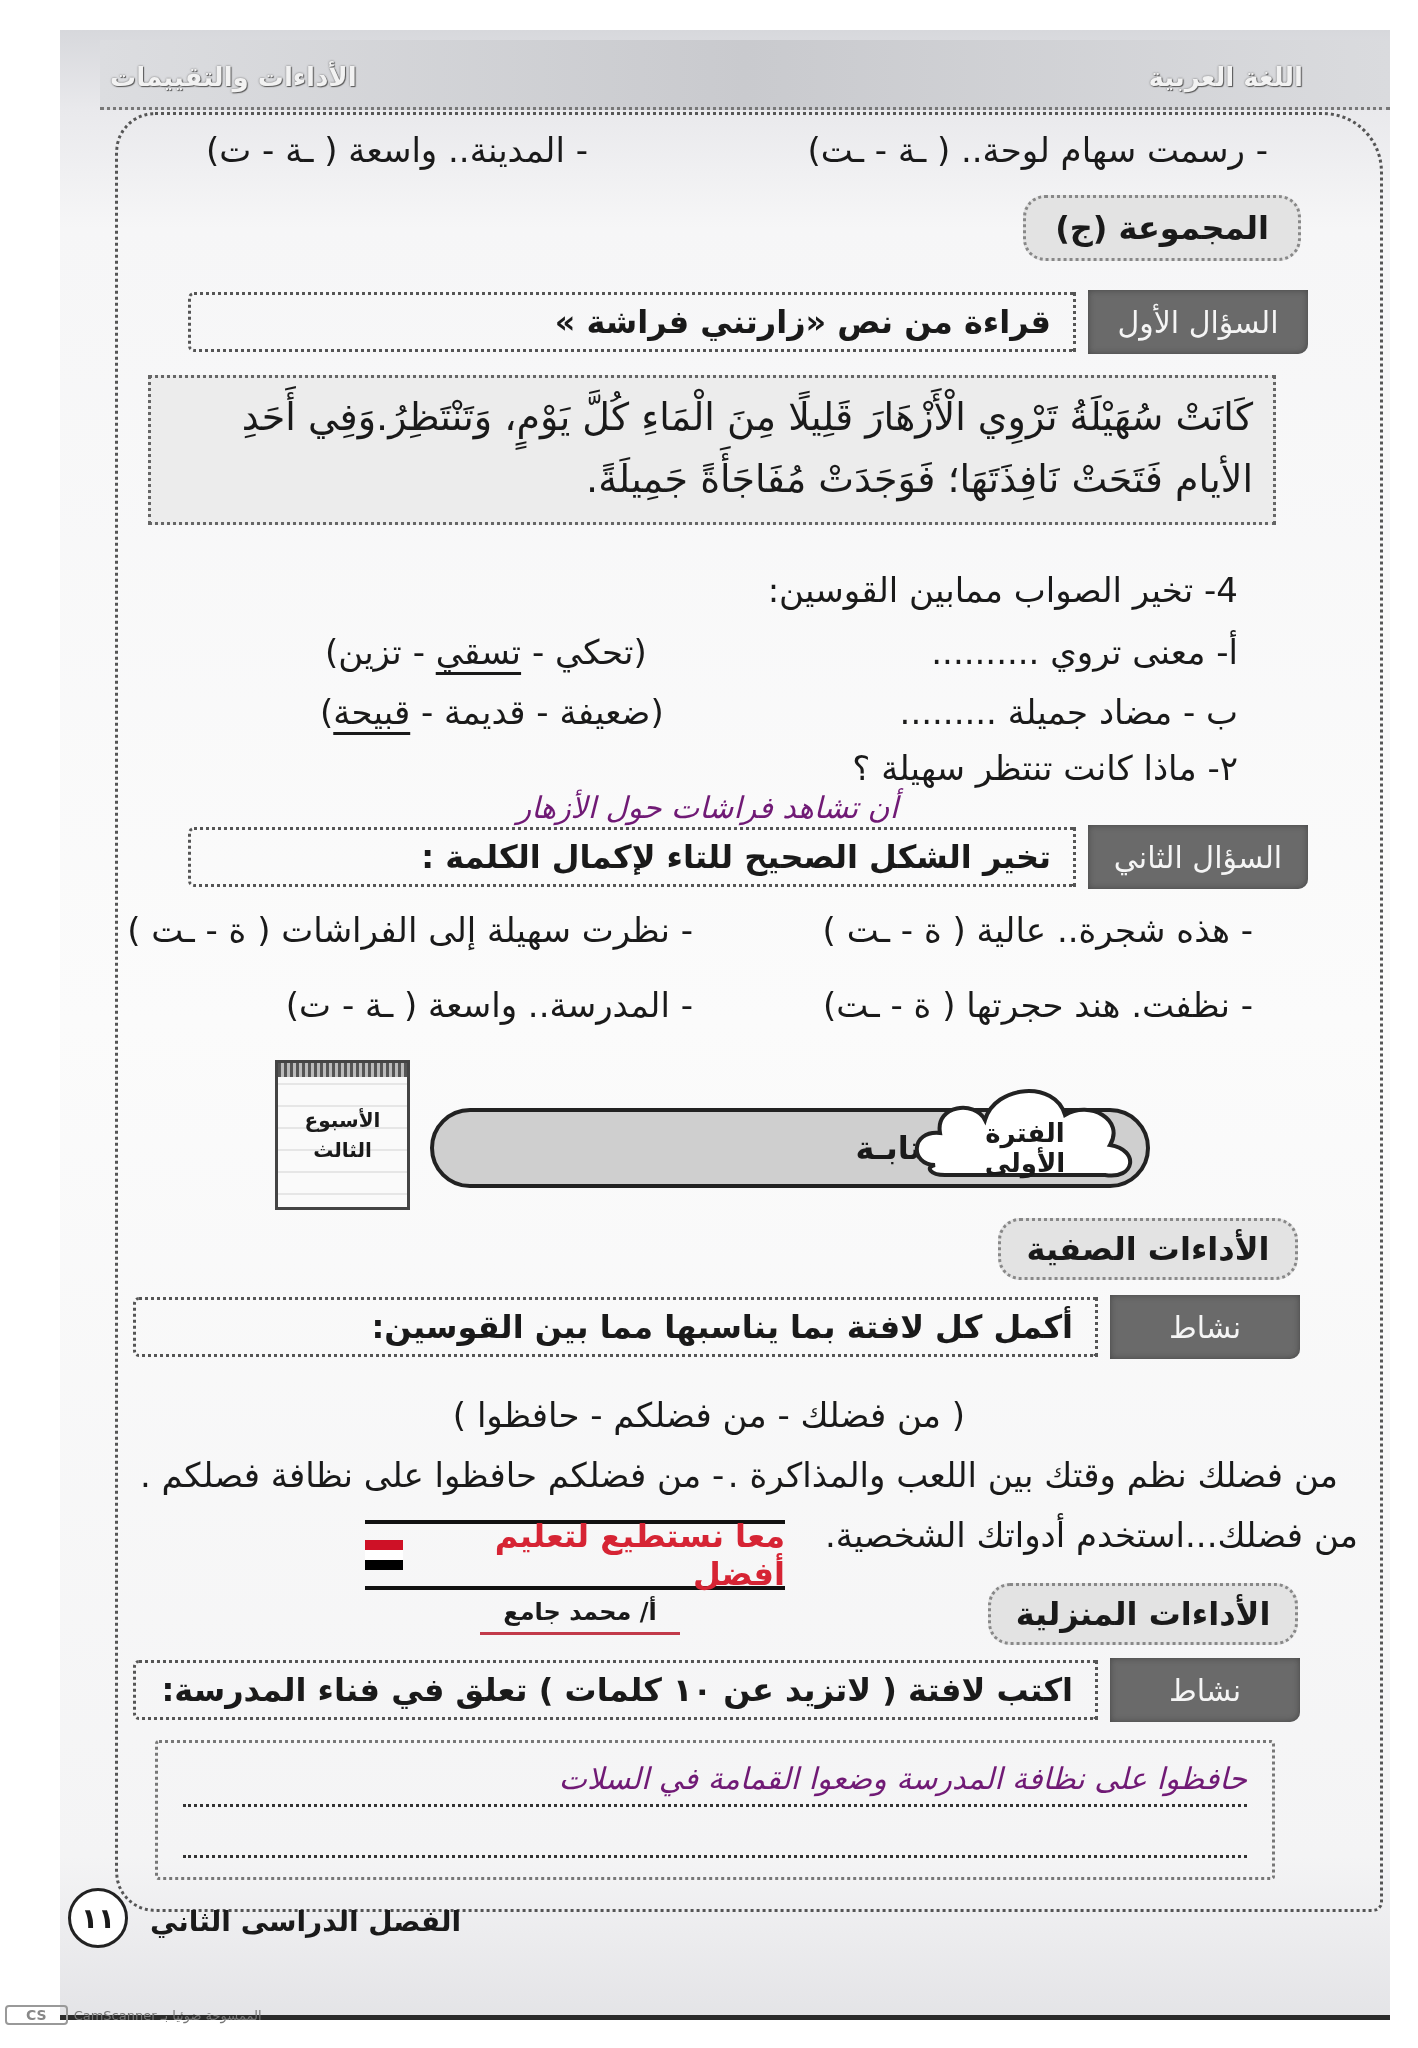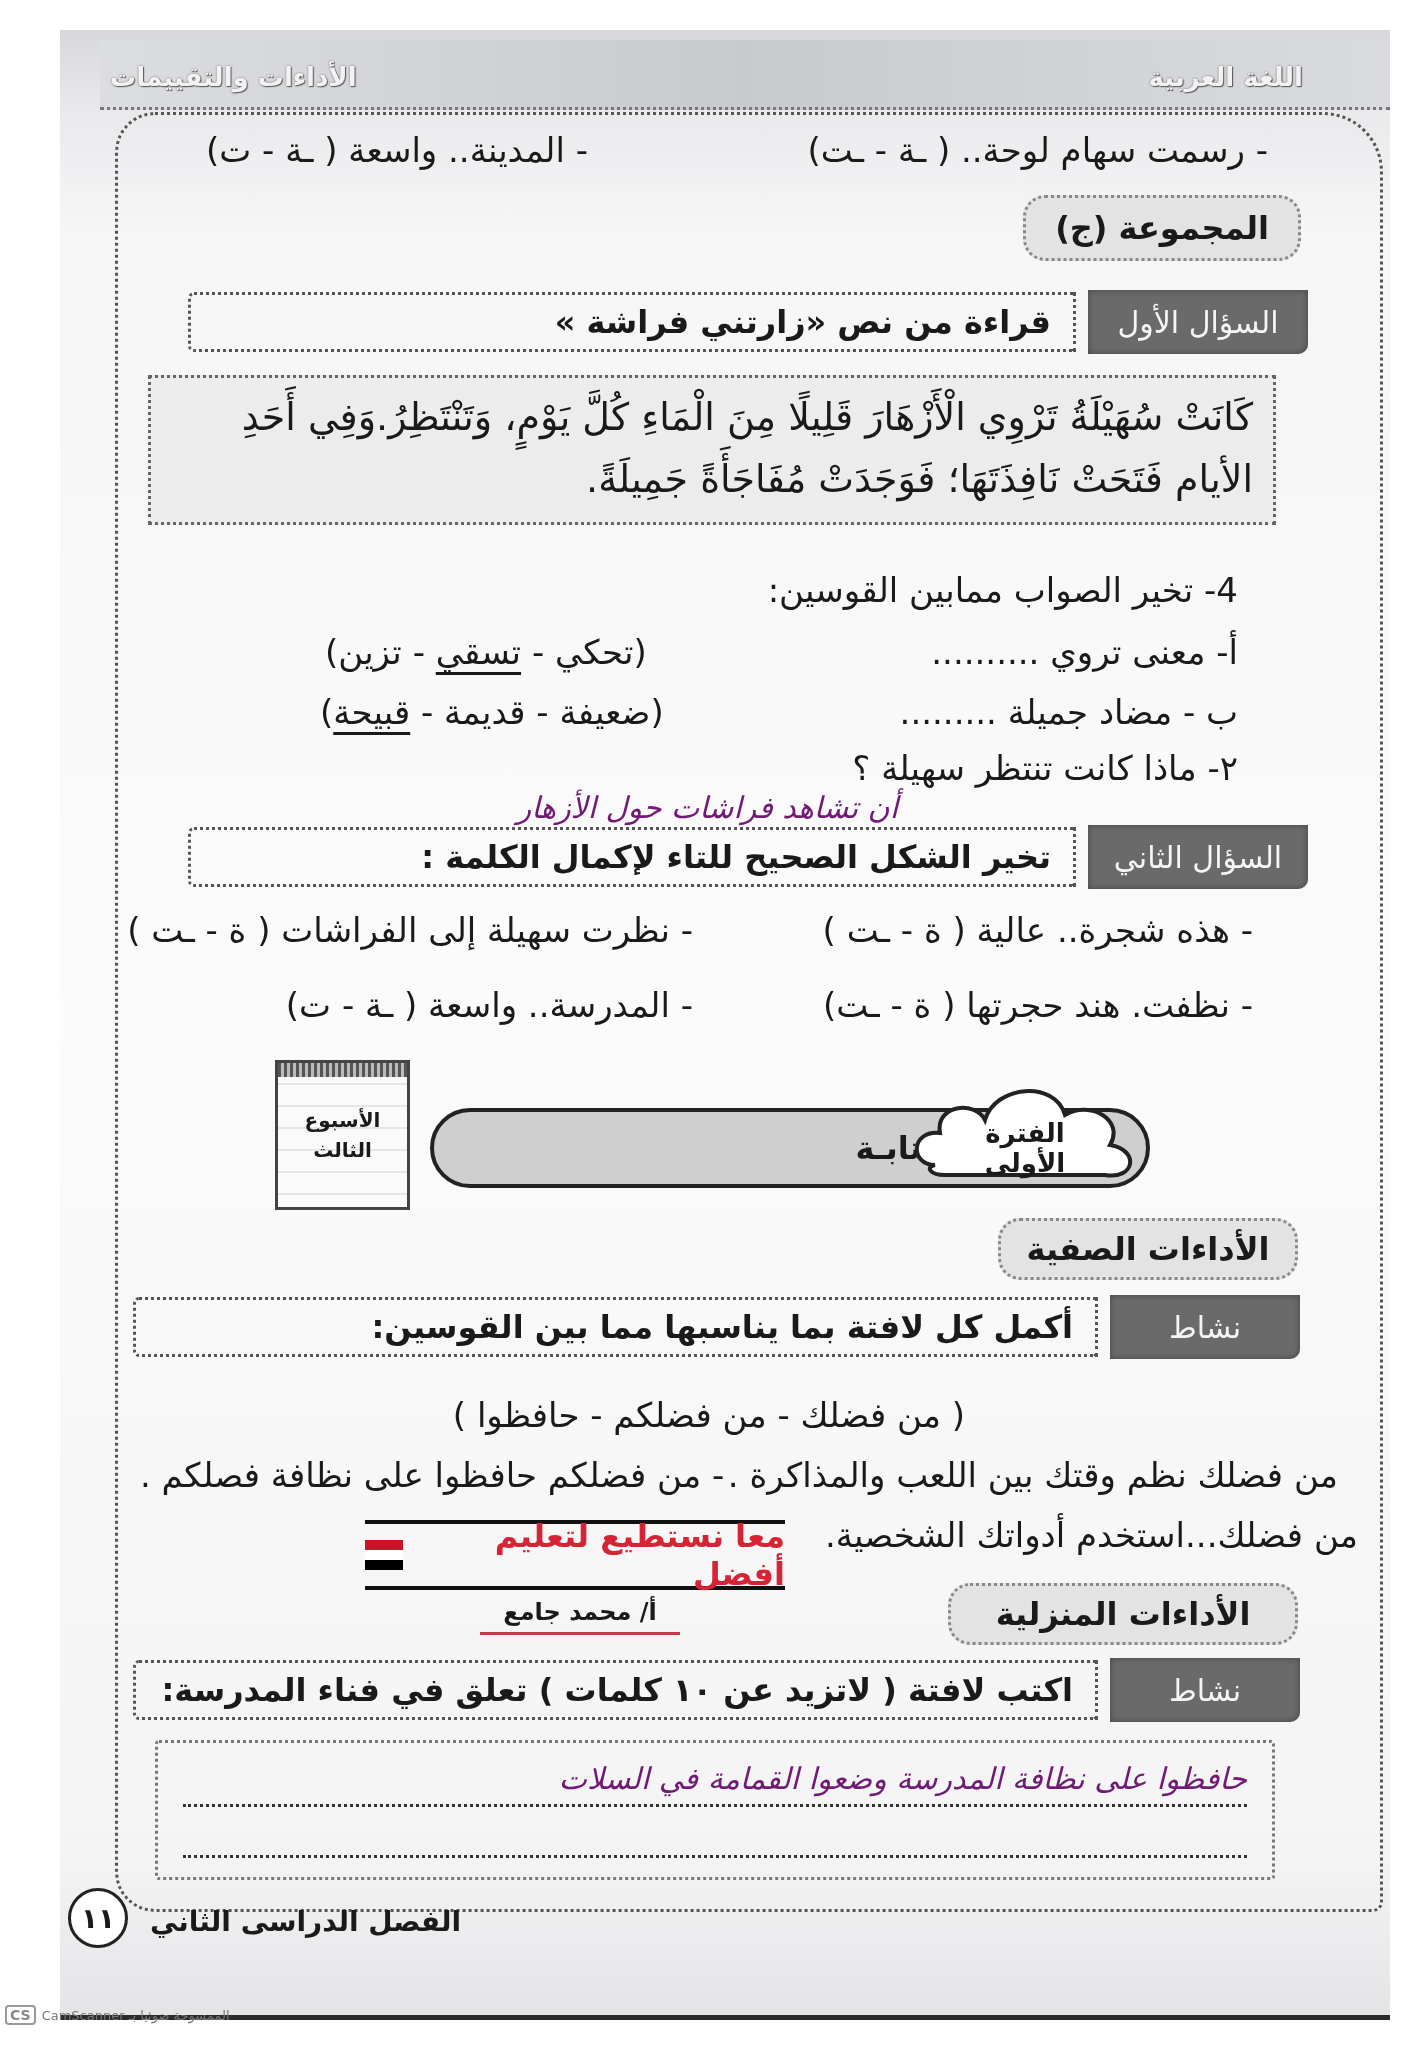--- a/index.html
+++ b/index.html
@@ -104,21 +104,21 @@
     border: 3px dotted #777; border-radius: 4px;
   }
 
   .footer-title { position: absolute; left: 150px; top: 1905px; font-weight: bold; font-size: 28px; }
   .page-num {
     position: absolute; left: 68px; top: 1888px; width: 60px; height: 60px; border-radius: 50%;
     border: 3px solid #222; background: #fff; display: flex; align-items: center; justify-content: center;
     font-size: 28px; font-weight: bold;
   }
   .cs-mark { position: absolute; left: 5px; top: 2005px; font-size: 13px; color: #777; display: flex; align-items: center; gap: 6px; }
-  .cs-logo { border: 2px solid #999; border-radius: 4px; padding: 0 3px; font-weight: bold; color: #888; font-size: 14px; }
+  .cs-logo { border: 2px solid #999; border-radius: 4px; padding: 0 19px; font-weight: bold; color: #888; font-size: 14px; }
 </style>
 </head>
 <body>
 
 <div class="scan-shadow"></div>
 <div class="page-header-strip"></div>
 <div class="hdr-left rtl">الأداءات والتقييمات</div>
 <div class="hdr-right rtl">اللغة العربية</div>
 
 <div class="frame"></div>
@@ -196,21 +196,21 @@
 <div class="slogan rtl">
   <span>معا نستطيع لتعليم أفضل</span>
   <span class="flag">
     <span style="background:#ce1126;"></span>
     <span style="background:#ffffff;"></span>
     <span style="background:#000000;"></span>
   </span>
 </div>
 <div class="author rtl">أ/ محمد جامع</div>
 
-<div class="pill rtl" style="right:120px; top:1583px; width:350px; height:62px;">الأداءات المنزلية</div>
+<div class="pill rtl" style="right:120px; top:1583px; width:310px; height:62px;">الأداءات المنزلية</div>
 
 <div class="qbar rtl" style="left:133px; right:118px; top:1658px;">
   <div class="tag" style="width:190px;">نشاط</div>
   <div class="box" style="right:202px;">اكتب لافتة ( لاتزيد عن ١٠ كلمات ) تعلق في فناء المدرسة:</div>
 </div>
 
 <div class="writebox">
   <div class="rtl hand dots" style="position:absolute; right:25px; left:25px; top:18px; font-size:30px; height:46px; text-align:right;">حافظوا على نظافة المدرسة وضعوا القمامة في السلات</div>
   <div class="dots" style="position:absolute; right:25px; left:25px; top:85px; height:30px;"></div>
 </div>

